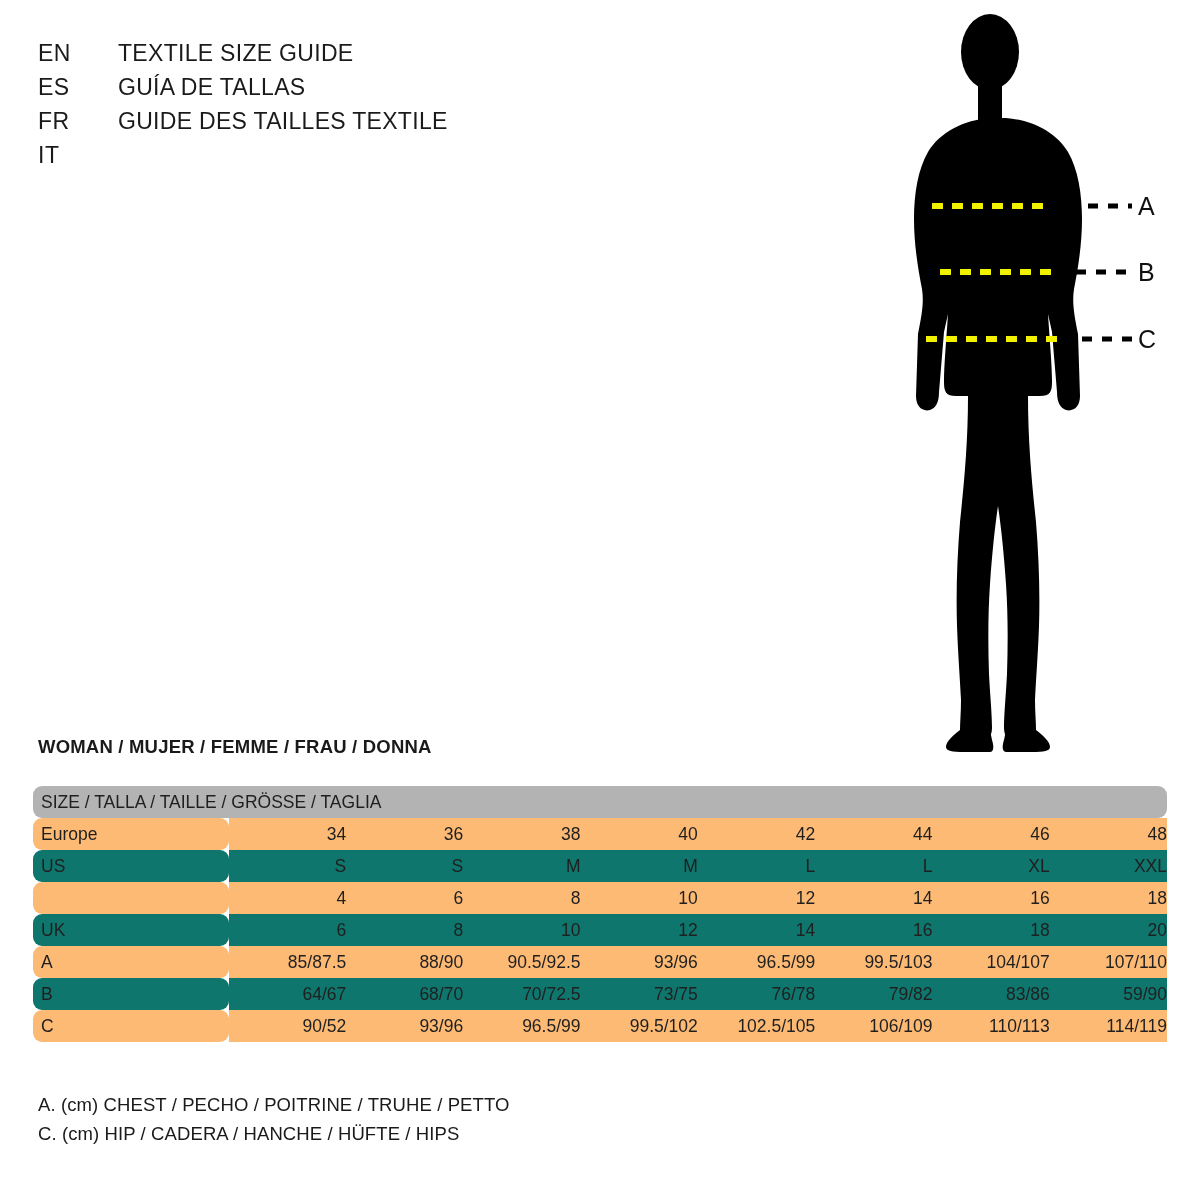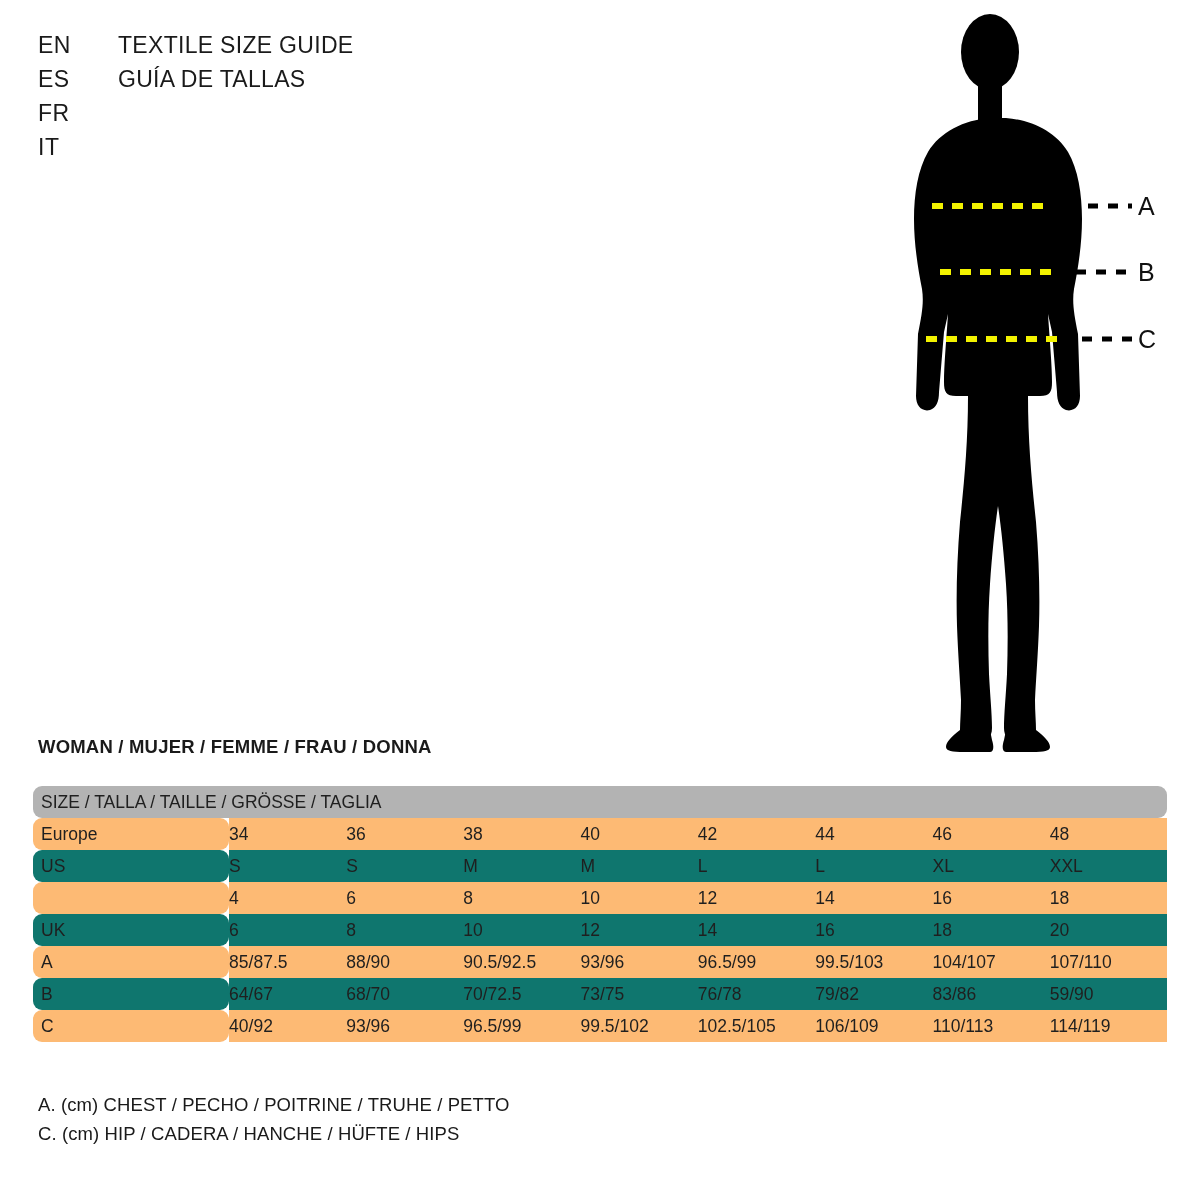--- a/index.html
+++ b/index.html
@@ -13,21 +13,21 @@
     position: relative;
     font-family: "Liberation Sans", sans-serif;
     color: #1a1a1a;
     overflow: hidden;
   }
 
   
   .titles {
     position: absolute;
     left: 38px;
-    top: 32px;
+    top: 40px;
     width: 620px;
   }
   .title-row {
     display: flex;
     align-items: baseline;
     height: 34px;
   }
   .title-lang {
     width: 80px;
     font-size: 23px;
@@ -86,21 +86,21 @@
   }
   .row-alt td { background: #fdba74; }
   .row-plain td { background: #0f766e; }
   .lbl-cell {
     padding-left: 8px !important;
     text-align: left;
     width: 190px;
     border-radius: 9px;
   }
   .val-cell {
-    text-align: left;
+    text-align: right;
     width: 118px;
   }
 
   
   .legend {
     position: absolute;
     left: 38px;
     top: 1090px;
     width: 800px;
   }
@@ -118,20 +118,21 @@
   <div class="title-row">
     <div class="title-lang">EN</div>
     <div class="title-text">TEXTILE SIZE GUIDE</div>
   </div>
   <div class="title-row">
     <div class="title-lang">ES</div>
     <div class="title-text">GUÍA DE TALLAS</div>
   </div>
   <div class="title-row">
     <div class="title-lang">FR</div>
+    <div class="title-text">GUIDE DES TAILLES TEXTILE</div>
   </div>
   <div class="title-row">
     <div class="title-lang">IT</div>
   </div>
 </div>
 
 <div class="figure-wrap">
   <svg class="figure-svg" width="330" height="740" viewBox="0 0 330 740">
 
     <g fill="#000000">
@@ -282,21 +283,21 @@
       <td class="val-cell">70/72.5</td>
       <td class="val-cell">73/75</td>
       <td class="val-cell">76/78</td>
       <td class="val-cell">79/82</td>
       <td class="val-cell">83/86</td>
       <td class="val-cell">59/90</td>
     </tr>
 
     <tr class="row-alt">
       <td class="lbl-cell">C</td>
-      <td class="val-cell">40/92</td>
+      <td class="val-cell">90/52</td>
       <td class="val-cell">93/96</td>
       <td class="val-cell">96.5/99</td>
       <td class="val-cell">99.5/102</td>
       <td class="val-cell">102.5/105</td>
       <td class="val-cell">106/109</td>
       <td class="val-cell">110/113</td>
       <td class="val-cell">114/119</td>
     </tr>
   </tbody>
 </table>

